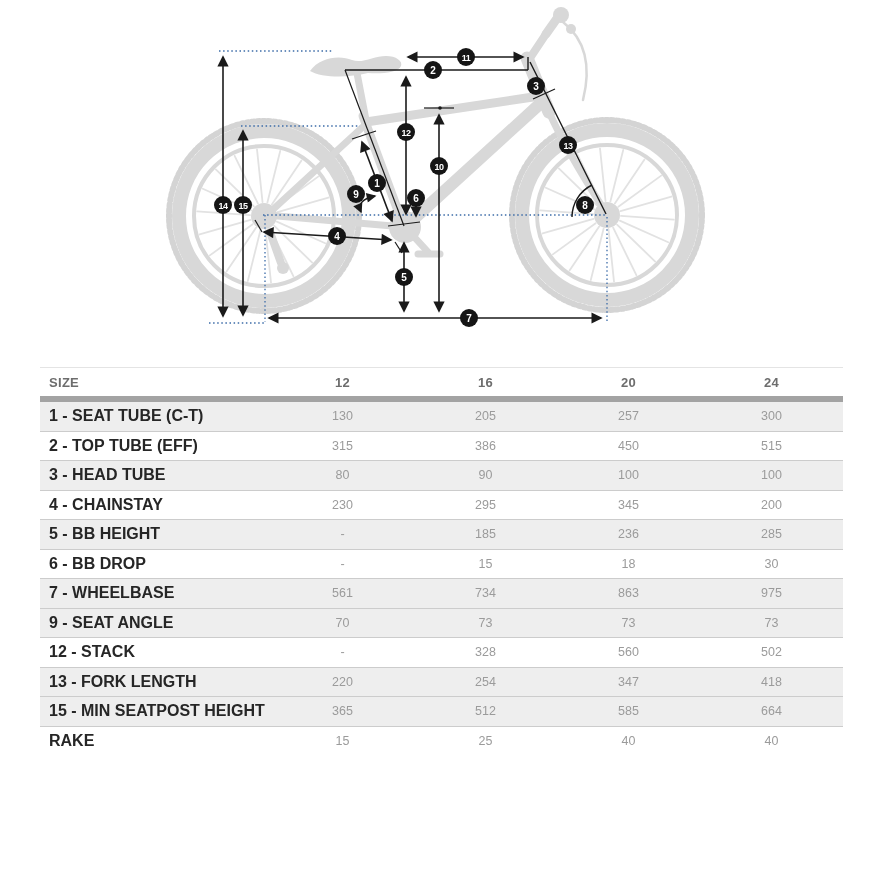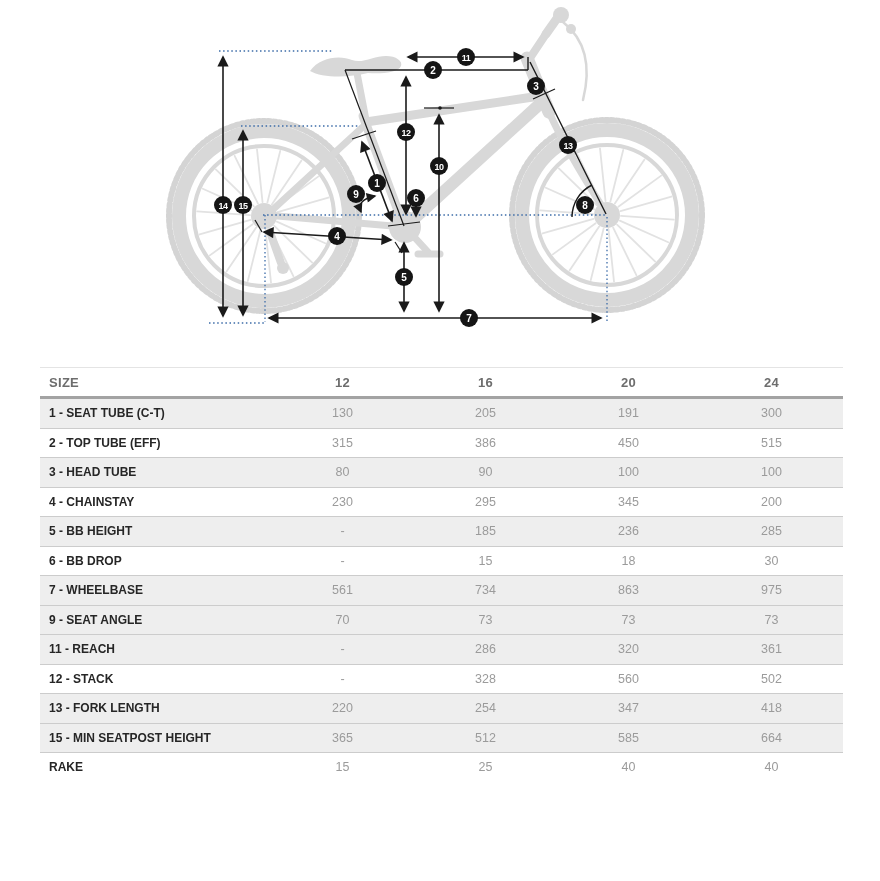--- a/index.html
+++ b/index.html
@@ -5,32 +5,32 @@
   html,body{margin:0;padding:0;}
   body{
     width:880px;height:881px;position:relative;background:#ffffff;
     font-family:"Liberation Sans",sans-serif;overflow:hidden;
   }
   .diagram-wrap{position:absolute;top:0;left:0;width:880px;height:352px;}
   .table-wrap{position:absolute;top:367px;left:40px;width:803px;}
   table{border-collapse:collapse;width:100%;table-layout:fixed;}
   thead th{
     height:28px;font-size:13px;font-weight:bold;color:#6d6d6d;
-    border-bottom:3px solid #a3a3a3;border-top:1px solid #e4e4e4;
+    border-bottom:6px solid #a3a3a3;border-top:1px solid #e4e4e4;
     text-align:center;padding:0;letter-spacing:0.3px;
   }
   thead th.lbl{text-align:left;padding-left:9px;width:222px;}
   tbody td{
     height:28.5px;font-size:12.5px;color:#9b9b9b;text-align:center;
     border-top:1px solid #cccccc;padding:0;
   }
   tbody tr:first-child td{border-top:none;}
   tbody td.lbl{
     color:#262626;font-weight:bold;text-align:left;padding-left:9px;
-    font-size:12px;letter-spacing:0px;white-space:nowrap;
+    font-size:16px;letter-spacing:0px;white-space:nowrap;
   }
   tbody tr.odd{background:#eeeeee;}
   svg text.badge-num{
     font-family:"Liberation Sans",sans-serif;font-size:10px;font-weight:bold;
     fill:#ffffff;text-anchor:middle;
   }
 </style>
 </head>
 <body>
 
@@ -232,21 +232,21 @@
           <th>16</th>
           <th>20</th>
           <th>24</th>
         </tr>
       </thead>
     <tbody>
         <tr class="odd">
           <td class="lbl">1 - SEAT TUBE (C-T)</td>
           <td>130</td>
           <td>205</td>
-          <td>191</td>
+          <td>257</td>
           <td>300</td>
         </tr>
         <tr class="even">
           <td class="lbl">2 - TOP TUBE (EFF)</td>
           <td>315</td>
           <td>386</td>
           <td>450</td>
           <td>515</td>
         </tr>
         <tr class="odd">
@@ -284,27 +284,20 @@
           <td>863</td>
           <td>975</td>
         </tr>
         <tr class="odd">
           <td class="lbl">9 - SEAT ANGLE</td>
           <td>70</td>
           <td>73</td>
           <td>73</td>
           <td>73</td>
         </tr>
-        <tr class="odd">
-          <td class="lbl">11 - REACH</td>
-          <td>-</td>
-          <td>286</td>
-          <td>320</td>
-          <td>361</td>
-        </tr>
         <tr class="even">
           <td class="lbl">12 - STACK</td>
           <td>-</td>
           <td>328</td>
           <td>560</td>
           <td>502</td>
         </tr>
         <tr class="odd">
           <td class="lbl">13 - FORK LENGTH</td>
           <td>220</td>

